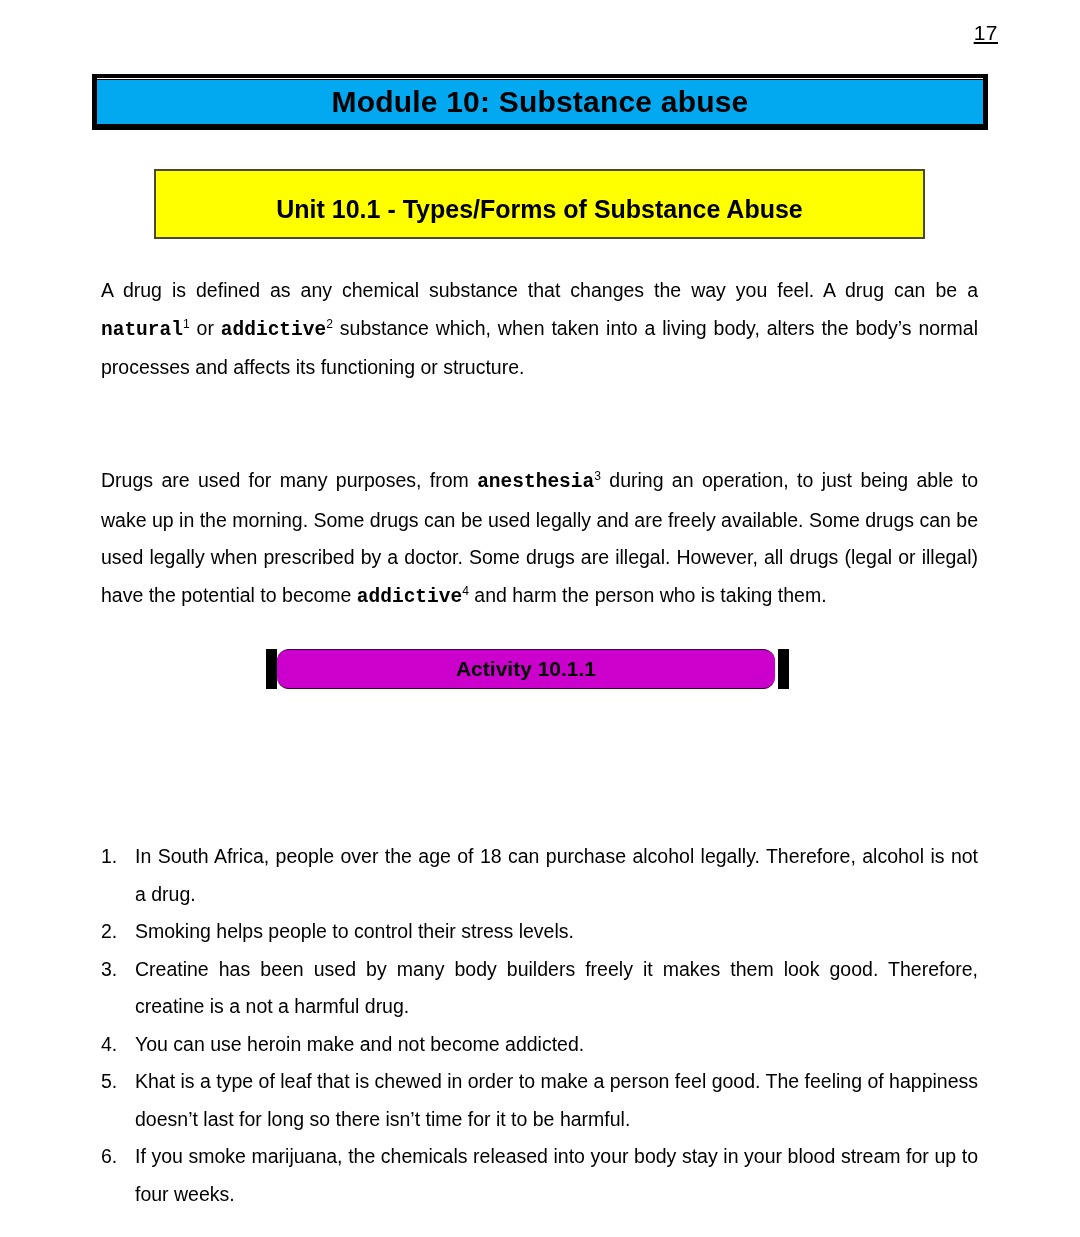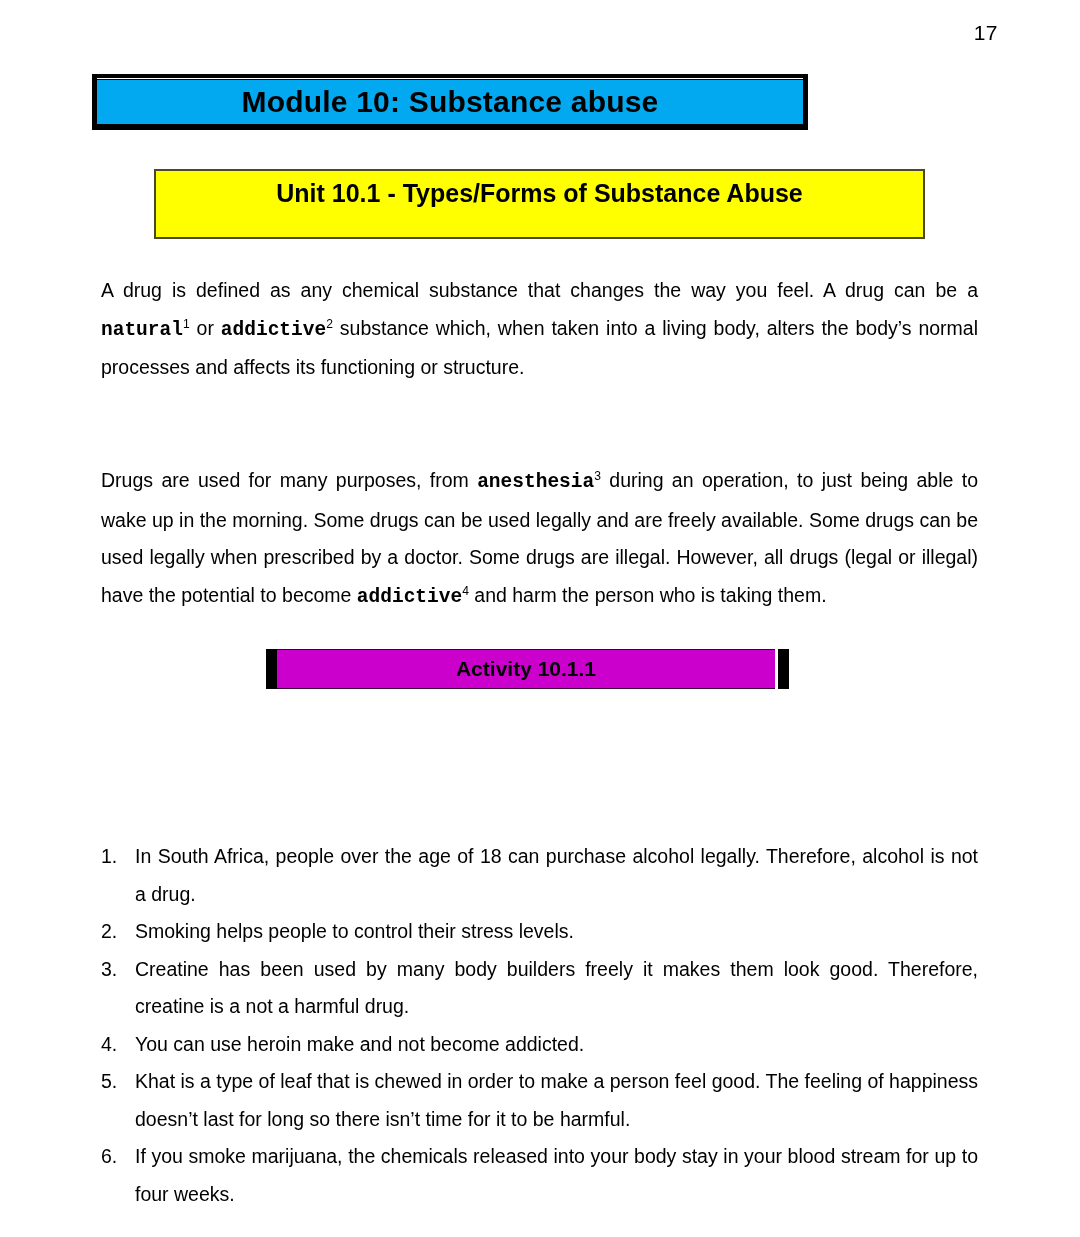--- a/index.html
+++ b/index.html
@@ -22,28 +22,29 @@
   }
 
   
   .page-number {
     position: absolute;
     top: 22px;
     right: 82px;
     font-size: 21px;
     line-height: 1;
     letter-spacing: 0.5px;
+    text-decoration: underline;
   }
 
   
   .module-banner {
     position: absolute;
     left: 92px;
     top: 74px;
-    width: 716px;
+    width: 896px;
     height: 56px;
     box-sizing: border-box;
     background: #03A9F0;
     border-top: 6px solid #000000;
     border-bottom: 6px solid #000000;
     border-left: 5px solid #000000;
     border-right: 5px solid #000000;
     display: flex;
     align-items: center;
     justify-content: center;
@@ -65,21 +66,21 @@
   
   .unit-banner {
     position: absolute;
     left: 154px;
     top: 169px;
     width: 771px;
     height: 70px;
     box-sizing: border-box;
     background: #FFFF00;
     border: 2px solid #4a4a2a;
-    padding-top: 8px;
+    padding-top: 24px;
   }
   .unit-banner-title {
     font-size: 25px;
     font-weight: bold;
     text-align: center;
     white-space: nowrap;
   }
 
   
   .body-text {
@@ -120,20 +121,21 @@
     margin-left: 3px;
   }
   .activity-fill {
     flex: 1 1 auto;
     background: #CC00CC;
     display: flex;
     align-items: center;
     justify-content: center;
     border-top: 1px solid #3b003b;
     border-bottom: 1px solid #3b003b;
+    border-radius: 12px;
   }
   .activity-title {
     font-size: 21px;
     font-weight: bold;
     white-space: nowrap;
   }
 
   
   .instructions {
     position: absolute;

